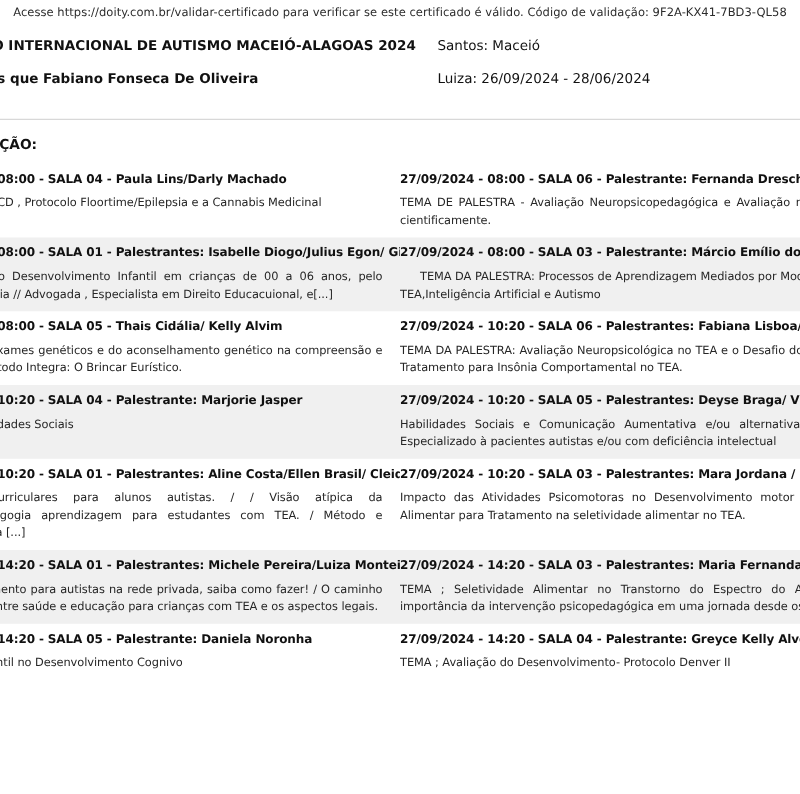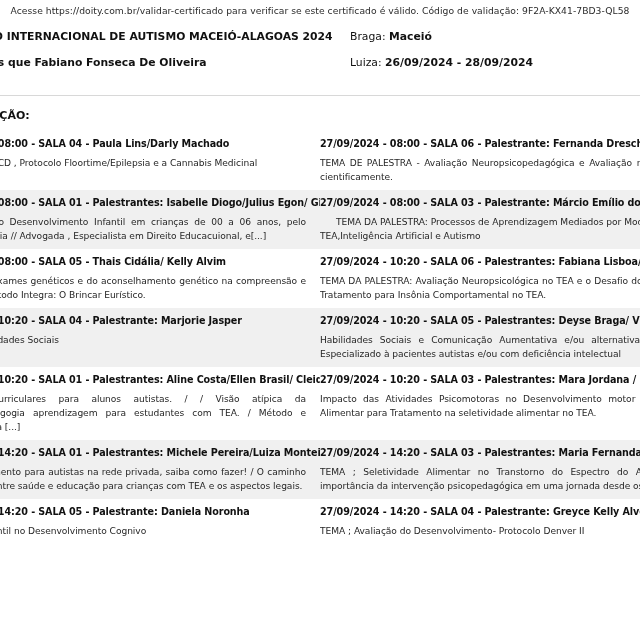--- a/index.html
+++ b/index.html
@@ -64,21 +64,21 @@
     top: 0;
     width: 400px;
   }
   .hdr-line {
     font-size: 10.8px;
     line-height: 26px;
     white-space: nowrap;
     color: #111111;
   }
   .hdr-line .lbl { font-weight: normal; }
-  .hdr-line .val { font-weight: bold; }
+  .hdr-line .val { font-weight: normal; }
   .hdr-line.strong { font-weight: bold; }
 
   .divider {
     position: absolute;
     top: 95px;
     left: 0;
     width: 896px;
     height: 1px;
     background: #d8d8d8;
   }
@@ -145,26 +145,26 @@
     <span class="validation-text">Acesse https://doity.com.br/validar-certificado para verificar se este certificado é válido. Código de validação: 9F2A-KX41-7BD3-QL58</span>
   </div>
 
   <div class="cert-header">
     <div class="hdr-col-left">
       <div class="hdr-line strong">CONGRESSO INTERNACIONAL DE AUTISMO MACEIÓ-ALAGOAS 2024</div>
       <div class="hdr-line strong">Certificamos que Fabiano Fonseca De Oliveira</div>
     </div>
     <div class="hdr-col-right">
       <div class="hdr-line">
-        <span class="lbl">Braga: </span>
+        <span class="lbl">Santos: </span>
         <span class="val">Maceió</span>
       </div>
       <div class="hdr-line">
         <span class="lbl">Luiza: </span>
-        <span class="val">26/09/2024 - 28/09/2024</span>
+        <span class="val">26/09/2024 - 28/06/2024</span>
       </div>
     </div>
   </div>
 
   <div class="divider"></div>
 
   <div class="prog-title">PROGRAMAÇÃO:</div>
 
   <div class="grid">
       <div class="row">

